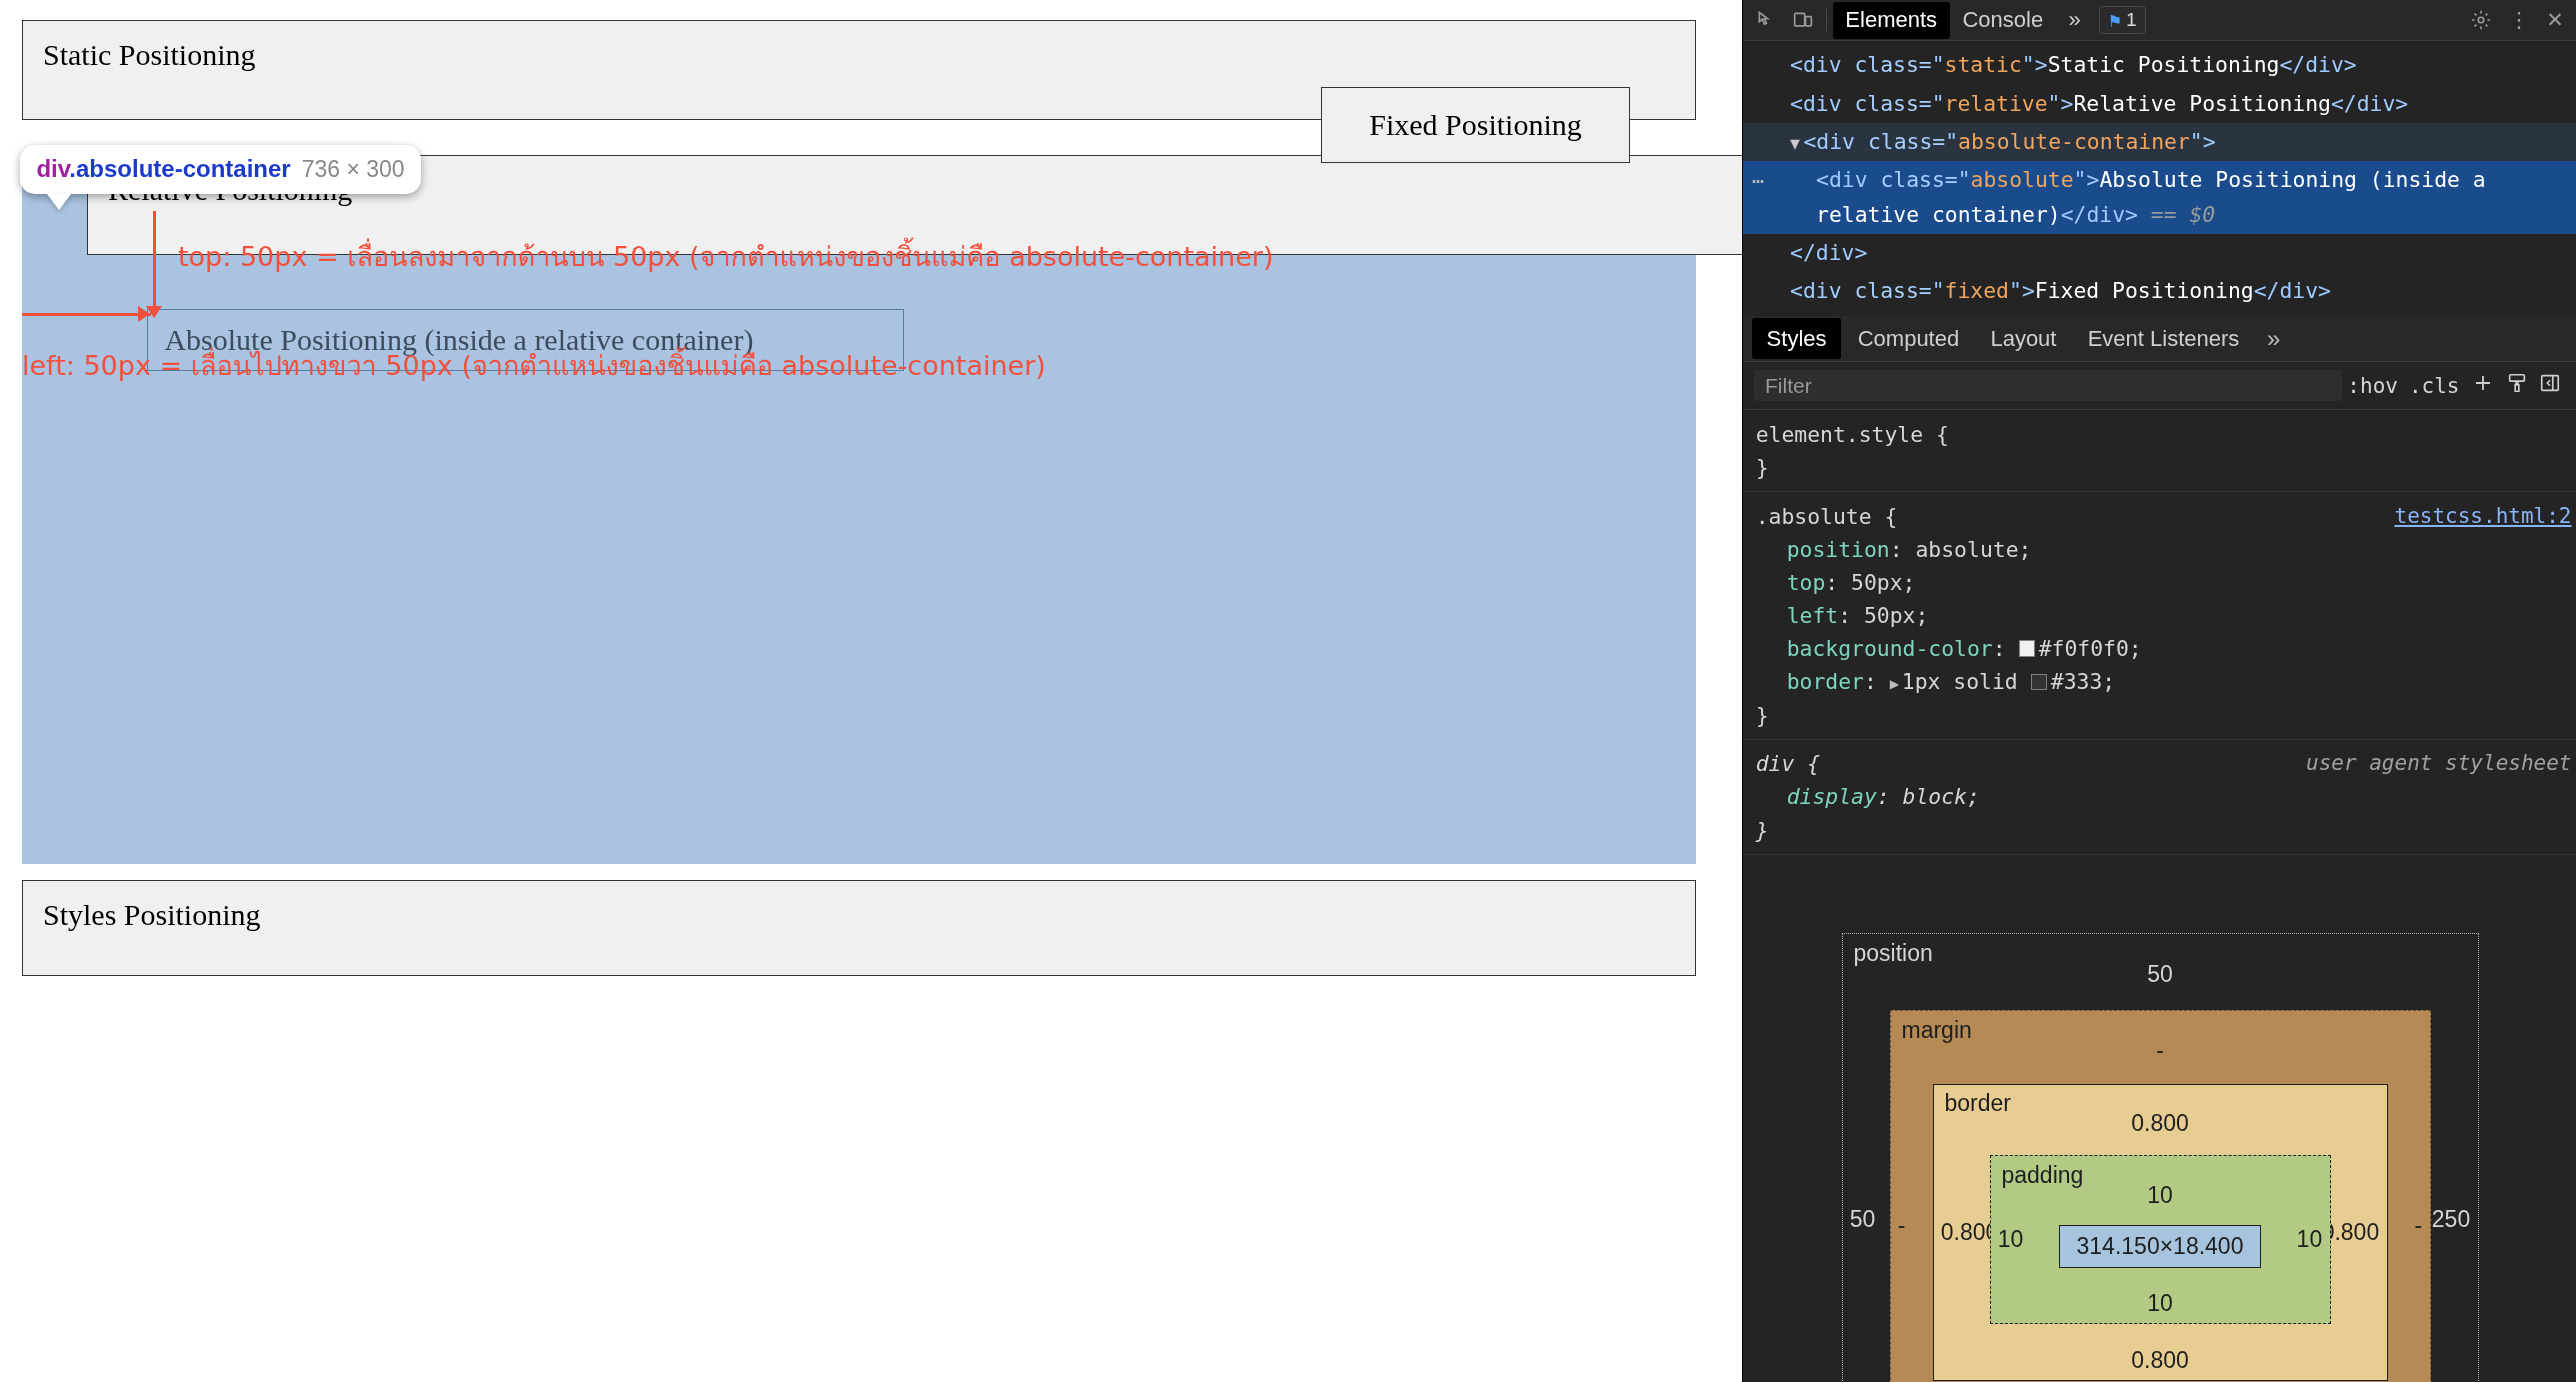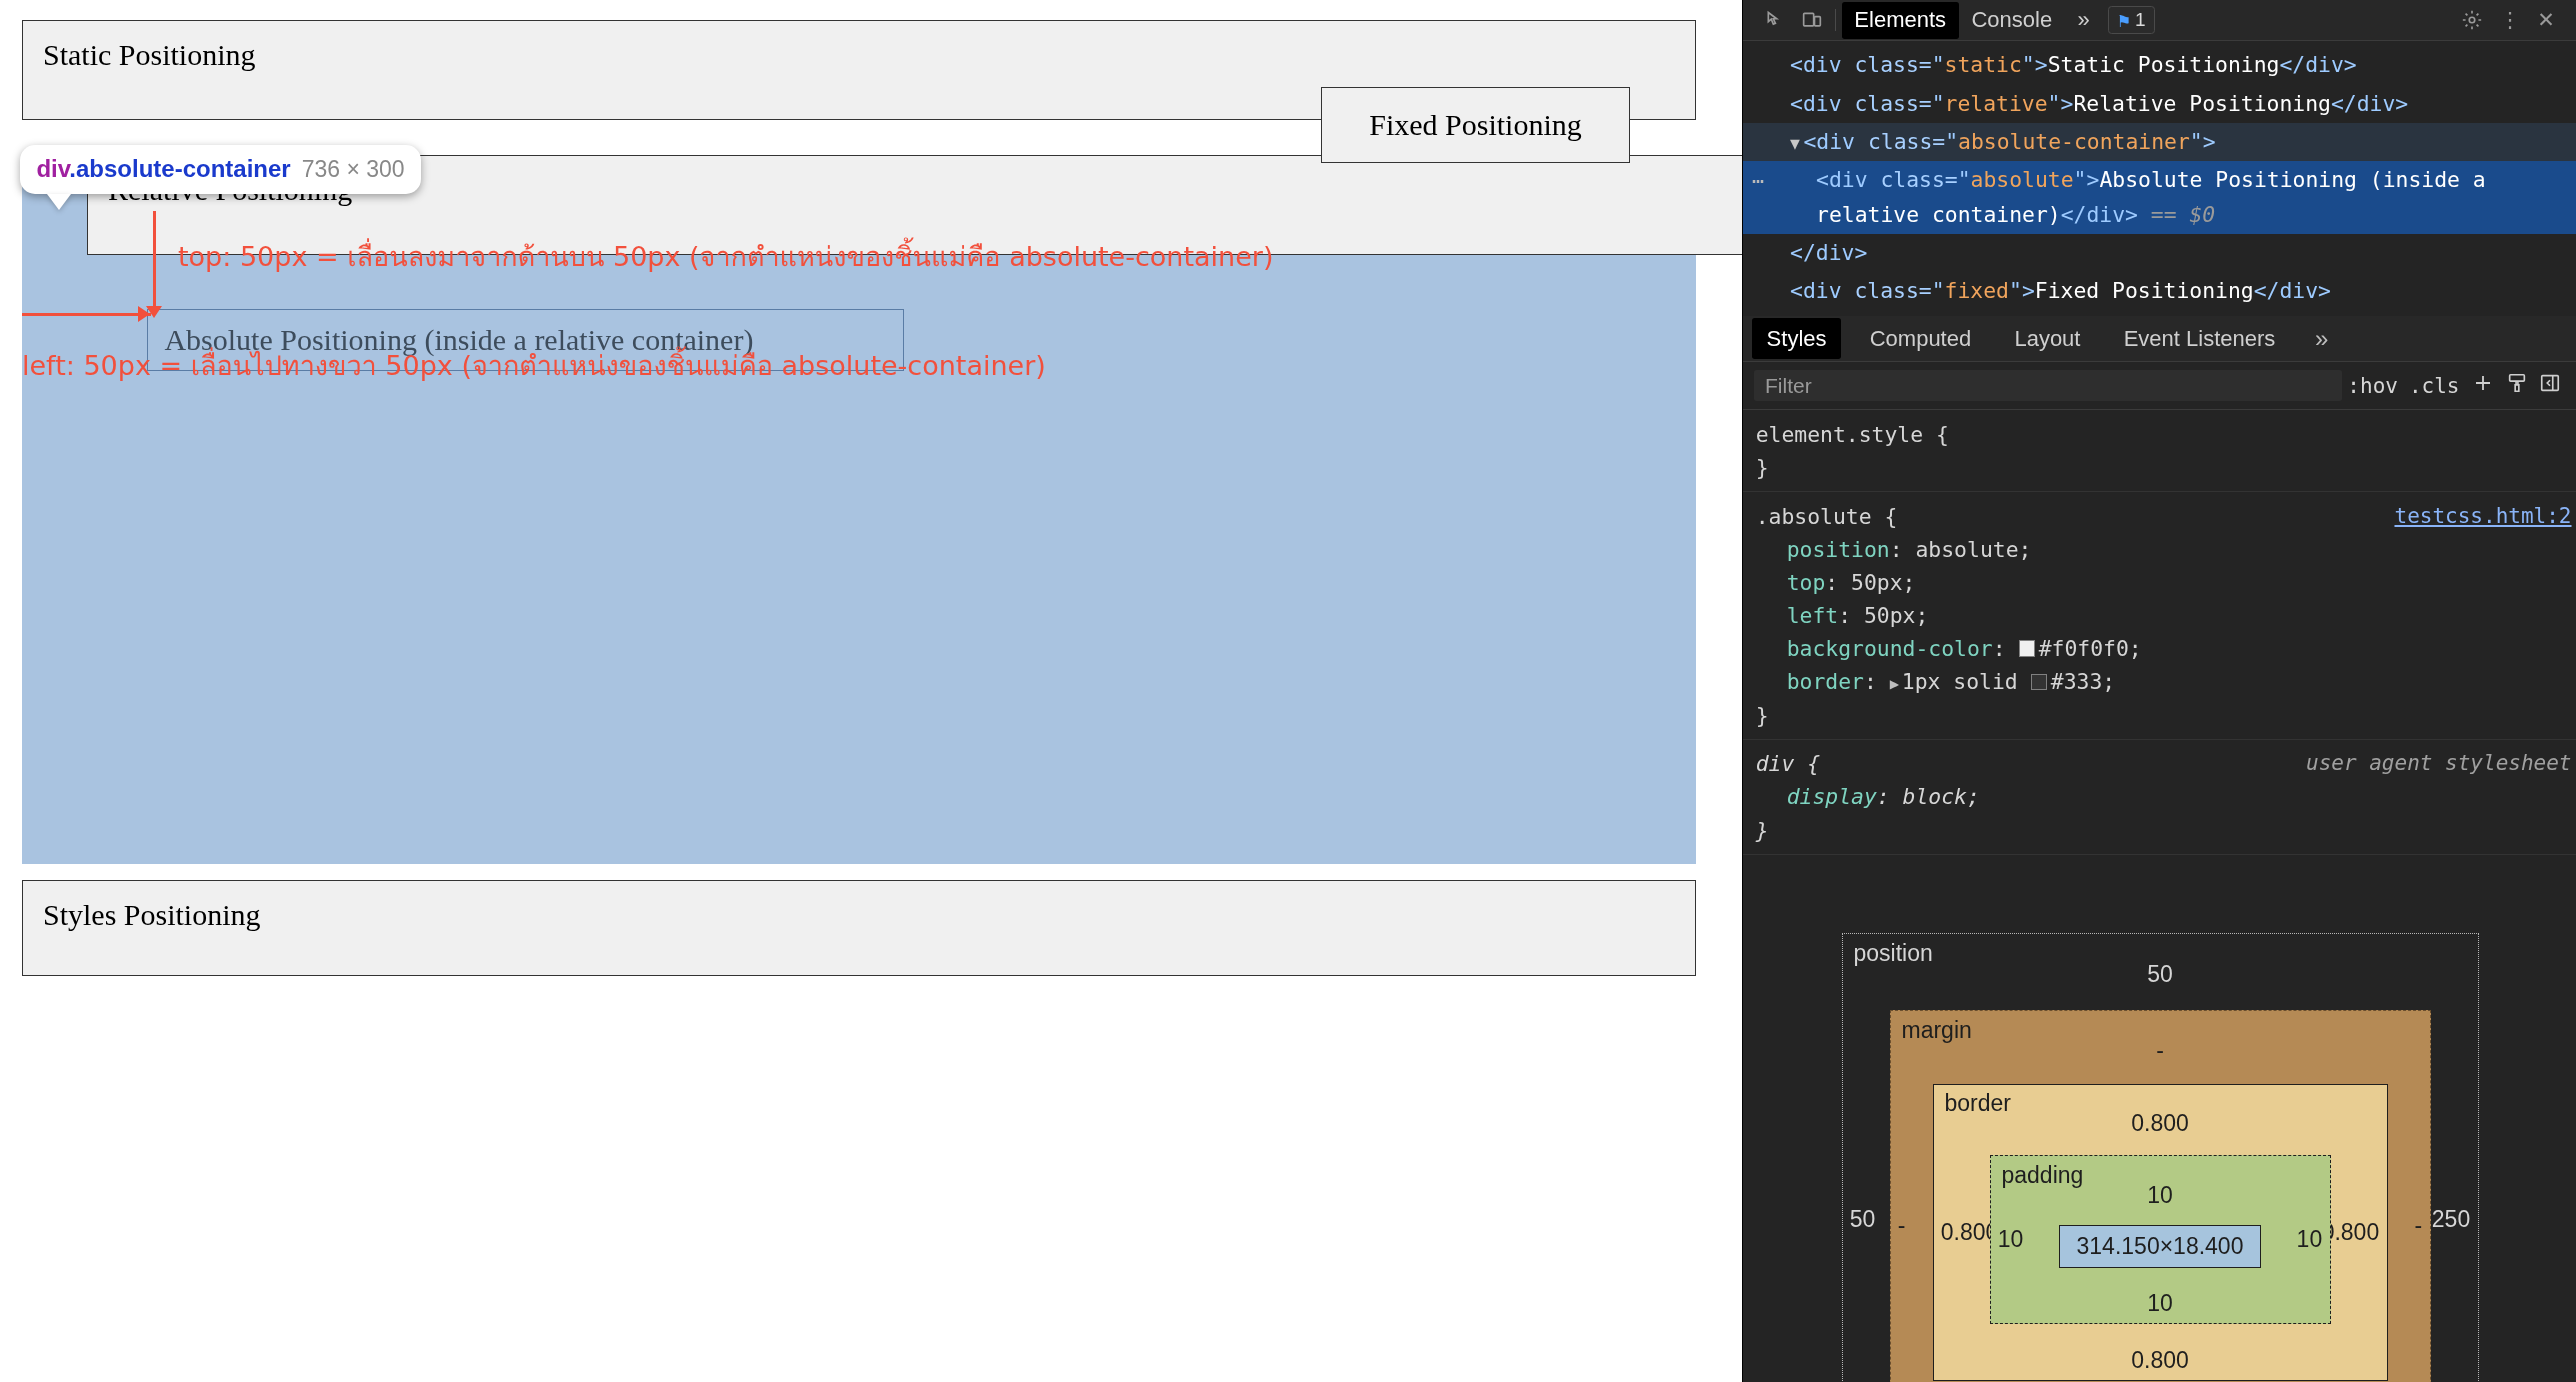--- a/index.html
+++ b/index.html
@@ -172,21 +172,21 @@
     border-left: 0.9px solid #000;
   }
 
   
   #dt-toolbar {
     position: relative;
     height: 40px;
     background: #282828;
     display: flex;
     align-items: center;
-    padding: 0 14px;
+    padding: 0 5px;
     border-bottom: 0.9px solid #3b3b3b;
     overflow: hidden;
   }
   .dt-ticon {
     color: #9a9a9a;
     font-size: 21px;
     padding: 0 8.2px;
     font-family: "DejaVu Sans", sans-serif;
     display: flex;
     align-items: center;
@@ -252,21 +252,21 @@
   .crumb { color: #7ab8f5; padding: 3.6px 11px; border-radius: 2.7px; }
   .crumb.active { background: #3a3a3a; color: #9ecbff; }
 
   
   #dt-styletabs {
     height: 45px;
     background: #282828;
     display: flex;
     align-items: center;
     padding-left: 9px;
-    gap: 14px;
+    gap: 2px;
     border-bottom: 0.9px solid #3b3b3b;
     font-family: "Liberation Sans", sans-serif;
     font-size: 22px;
   }
   .stab { color: #cfcfcf; padding: 7.3px 14.6px; border-radius: 2.7px; }
   .stab.active { background: #000000; color: #ffffff; }
   .stab-more { color: #bdbdbd; padding: 0 11px; font-size: 24px; }
 
   
   #dt-filterbar {

